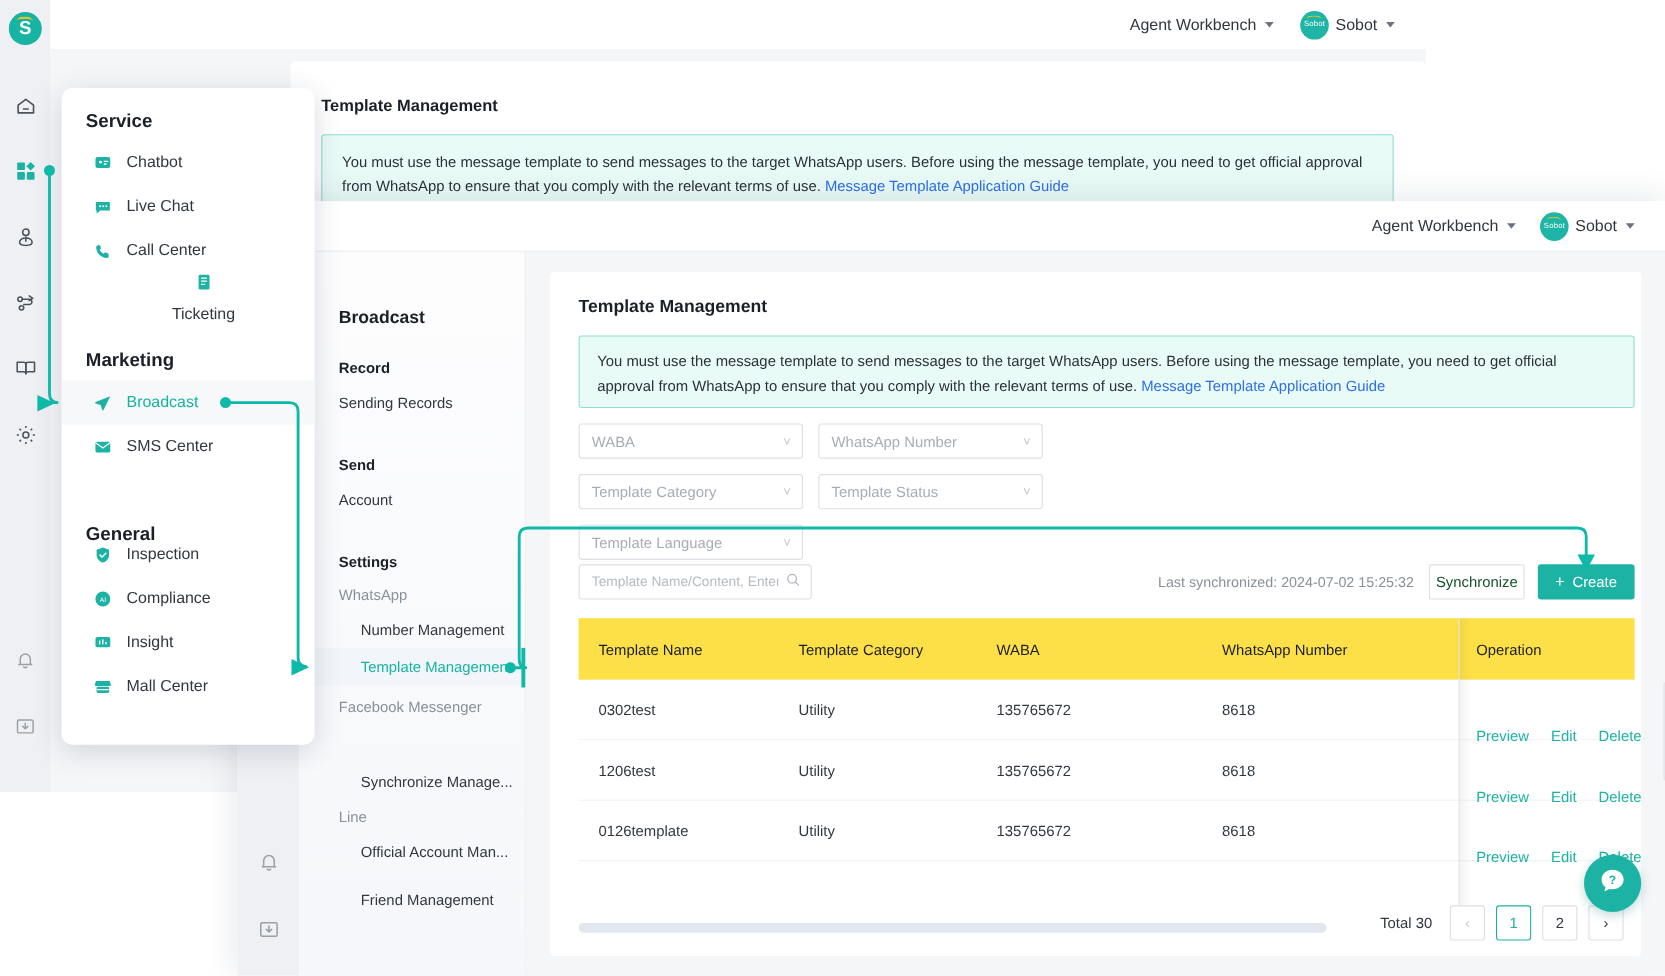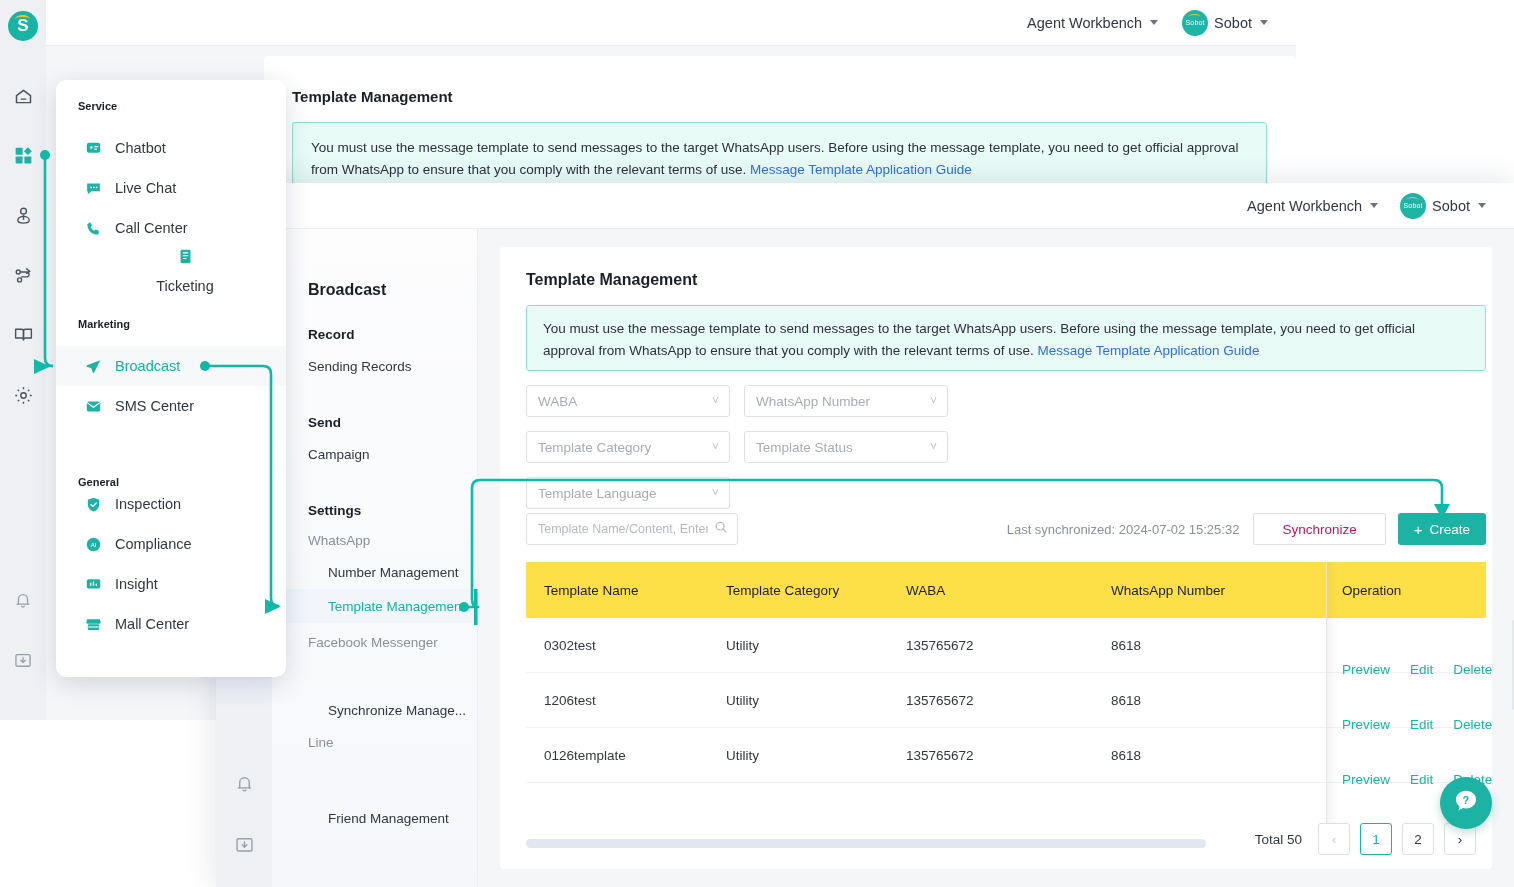--- a/index.html
+++ b/index.html
@@ -63,21 +63,21 @@
     border-top:1.5px solid #f0c419; border-radius:50% 50% 0 0;
   }
 
   
   .flyout {
     position:absolute; left:56px; top:80px; width:162px; height:597px;
     background:#fff; border-radius:10px;
     box-shadow:0 6px 26px rgba(24,40,72,.16); z-index:30;
   }
   .fly-wide { width:230px; }
-  .fly-group { font-size:11px; font-weight:bold; color:#1b1f28; padding:0 0 0 22px;text-align:center; }
+  .fly-group { font-size:17px; font-weight:bold; color:#1b1f28; padding:0 0 0 22px;text-align:center; }
   .fly-item {
     display:flex; align-items:center; gap:13px; height:40px; padding-left:28px;
     font-size:14.5px; color:#32373f; cursor:pointer; position:relative;
   }
   .fly-item.active { color:#16b3a2; background:#f6f8fa; }
   .fly-ic { width:18px; height:18px; display:flex; align-items:center; justify-content:center; }
   .fly-ic svg { display:block; }
 
   
   .win2 {
@@ -151,22 +151,22 @@
     width:212px; height:32px; border:1px solid #dcdfe5; border-radius:3px; background:#fff;
     display:flex; align-items:center; padding:0 9px 0 11px; gap:6px;
   }
   .searchbox input {
     border:0; outline:0; flex:1; font-size:12.5px; color:#32373f;
     font-family:"Liberation Sans", sans-serif; background:transparent;
   }
   .searchbox input::placeholder { color:#b6babf; }
   .sync-meta { margin-left:auto; font-size:13px; color:#8a9099; margin-right:14px; }
   .btn-sync {
-    height:32px; padding:0 28px; border:1px solid #dcdfe5; border-radius:2px;
-    background:#fff; font-size:13.5px; color:#be185d; cursor:pointer;
+    height:32px; padding:0 5px; border:1px solid #dcdfe5; border-radius:2px;
+    background:#fff; font-size:13.5px; color:#14532d; cursor:pointer;
     display:flex; align-items:center;
   }
   .btn-create {
     height:32px; padding:0 16px; margin-left:12px; border:0; border-radius:3px;
     background:#1cb3a4; color:#fff; font-size:13.5px; cursor:pointer;
     display:flex; align-items:center; gap:7px;
   }
 
   
   .tbl { position:absolute; left:26px; top:315px; width:960px; }
@@ -473,39 +473,42 @@
     <div class="subnav">
       <div class="subnav-title">Broadcast</div>
 
       <div class="sn-group" style="position:absolute;top:98px;">Record</div>
       <div class="sn-item sn-lvl1" style="position:absolute;top:120px;width:100%;">
         <span>Sending Records</span>
       </div>
 
       <div class="sn-group" style="position:absolute;top:186px;">Send</div>
       <div class="sn-item sn-lvl1" style="position:absolute;top:208px;width:100%;">
-        <span>Campaign</span>
+        <span>Account</span>
       </div>
 
       <div class="sn-group" style="position:absolute;top:274px;">Settings</div>
 
       <div class="sn-sub" style="position:absolute;top:304px;">WhatsApp</div>
       <div class="sn-item" style="position:absolute;top:326px;width:100%;">
         <span>Number Management</span>
       </div>
       <div class="sn-item active" style="position:absolute;top:360px;width:100%;">
         <span>Template Management</span>
       </div>
 
       <div class="sn-sub" style="position:absolute;top:406px;">Facebook Messenger</div>
       <div class="sn-item" style="position:absolute;top:464px;width:100%;">
         <span>Synchronize Manage...</span>
       </div>
 
       <div class="sn-sub" style="position:absolute;top:506px;">Line</div>
+      <div class="sn-item" style="position:absolute;top:528px;width:100%;">
+        <span>Official Account Man...</span>
+      </div>
       <div class="sn-item" style="position:absolute;top:572px;width:100%;">
         <span>Friend Management</span>
       </div>
     </div>
 
     <div class="main">
       <div class="panel">
         <div class="p-title">Template Management</div>
 
         <div class="p-banner">
@@ -604,21 +607,21 @@
           </div>
 
           <div class="op-col-sep"></div>
           <div class="op-shadow"></div>
           <div class="vscroll"></div>
         </div>
 
         <div class="hscroll"></div>
 
         <div class="pager">
-          <span class="pg-total">Total 50</span>
+          <span class="pg-total">Total 30</span>
           <div class="pg dis">
             <span>‹</span>
           </div>
           <div class="pg active">1</div>
           <div class="pg">2</div>
           <div class="pg">
             <span>›</span>
           </div>
         </div>
       </div>

